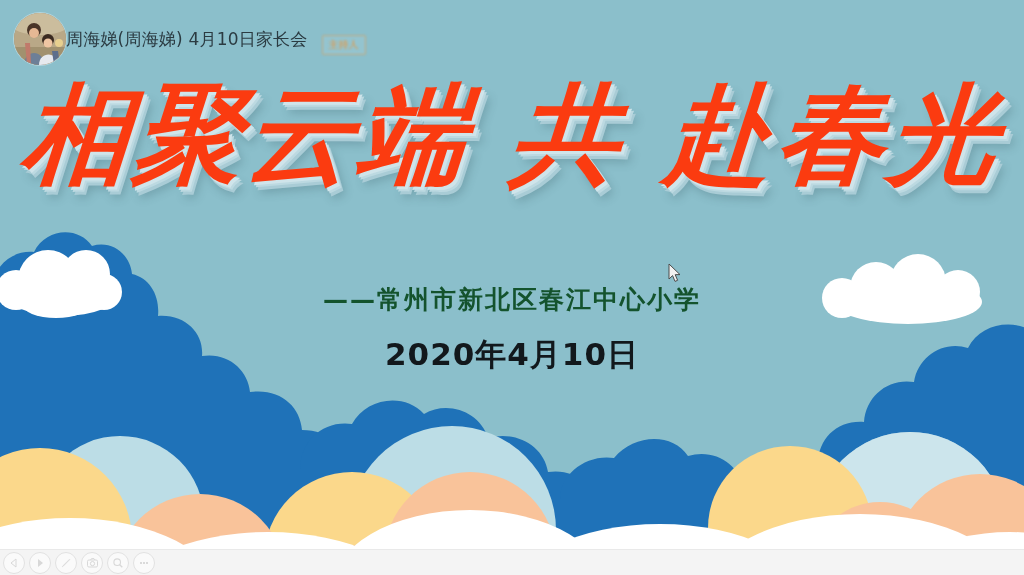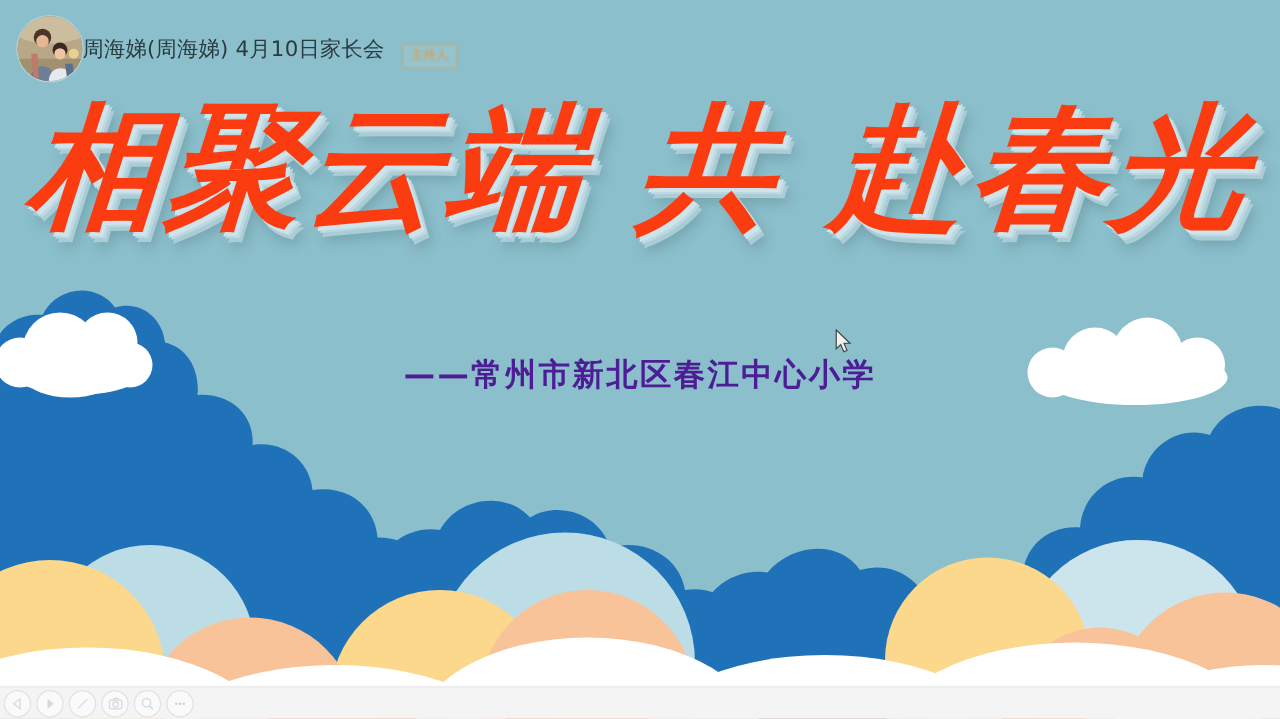--- a/index.html
+++ b/index.html
@@ -94,21 +94,21 @@
 
   #subtitle {
     position:absolute;
     top:283px; left:0; width:1024px;
     text-align:center;
     z-index:10;
     pointer-events:none;
     font-family:"DejaVu Sans","Liberation Sans",sans-serif;
     font-size:25px;
     font-weight:bold;
-    color:#4c1d95;
+    color:#14532d;
     letter-spacing:2px;
   }
 
   #datetext {
     position:absolute;
     top:334px; left:0; width:1024px;
     text-align:center;
     z-index:10;
     pointer-events:none;
     font-family:"DejaVu Sans","Liberation Sans",sans-serif;
@@ -227,20 +227,21 @@
       </g>
     </svg>
   </div>
 
   <div id="headline">
     <span id="headline-text">相聚云端  共 赴春光</span>
   </div>
 
   <div id="subtitle">——常州市新北区春江中心小学</div>
 
+  <div id="datetext">2020年4月10日</div>
 
   <div id="header">
     <div id="avatar">
       <svg viewBox="0 0 52 52" xmlns="http://www.w3.org/2000/svg">
         <rect x="0" y="0" width="52" height="52" fill="#b9a887"></rect>
         <ellipse cx="26" cy="10" rx="30" ry="12" fill="#cbbd9d"></ellipse>
         <rect x="0" y="34" width="52" height="18" fill="#a1916f"></rect>
 
         <circle cx="20" cy="17" r="7" fill="#4a3528"></circle>
         <circle cx="20" cy="20" r="5" fill="#e5b894"></circle>

